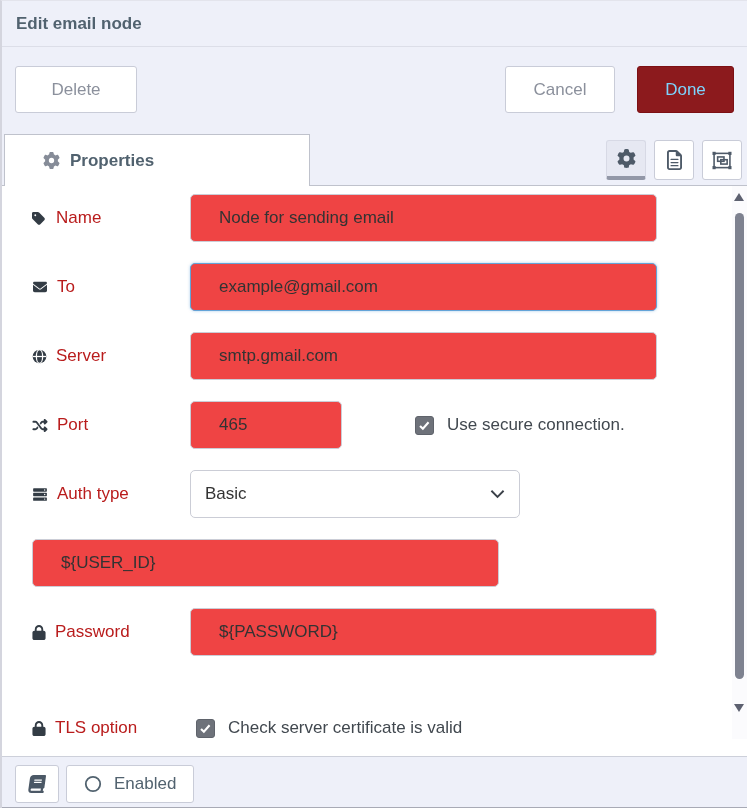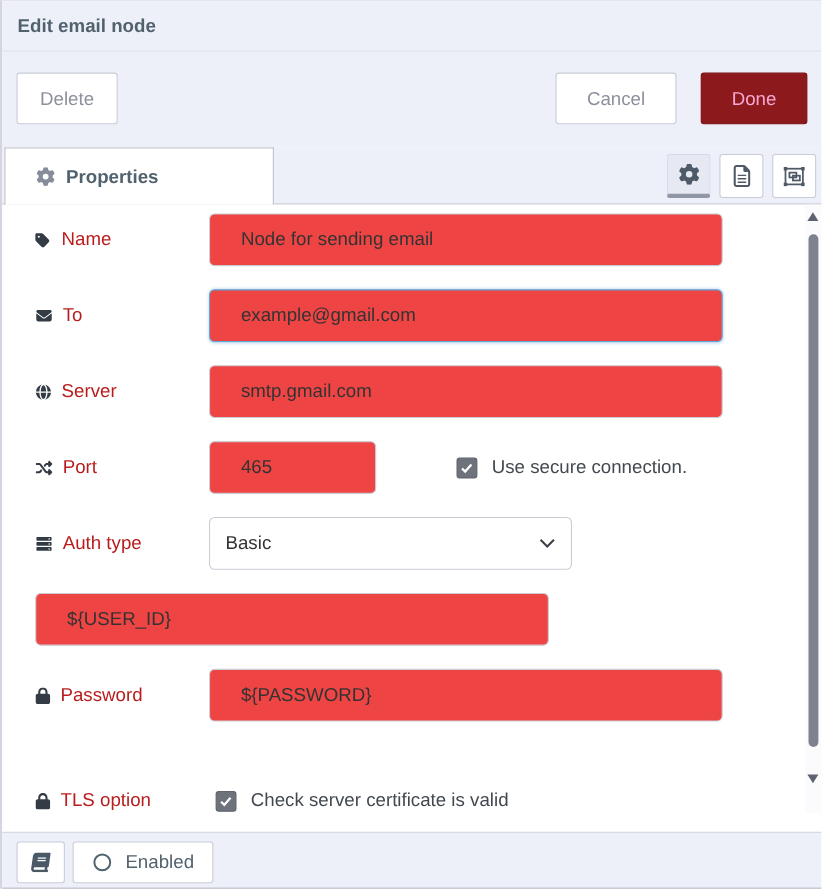--- a/index.html
+++ b/index.html
@@ -19,32 +19,32 @@
   .toolbar {
     height:87px; background:#eef0f9; display:flex; align-items:flex-start;
     padding:19px 13px 0 13px;
   }
   .btn {
     height:47px; background:#fff; border:1px solid #c9ccd8; border-radius:3px;
     font-size:17px; color:#8b909c; cursor:pointer;
     font-family:"Liberation Sans","DejaVu Sans",sans-serif;
     display:inline-flex; align-items:center; justify-content:center;
   }
-  .btn-delete { width:92px;text-align:right; }
+  .btn-delete { width:122px;text-align:right; }
   .btn-cancel { width:110px; margin-left:auto; }
-  .btn-done { width:97px; margin-left:22px; background:#8c1a1d; border-color:#7c1014; color:#f9a8d4; }
+  .btn-done { width:97px; margin-left:22px; background:#8c1a1d; border-color:#7c1014; color:#7dd3fc; }
   
   .tabbar { position:relative; height:52px; background:#eef0f9; }
   .tabbar::after {
     content:''; position:absolute; left:0; right:0; bottom:0; height:1px; background:#bfc2cc;
   }
   .tab {
-    position:absolute; left:2px; top:0; width:245px; height:52px; z-index:2;
+    position:absolute; left:2px; top:0; width:306px; height:52px; z-index:2;
     background:#fff; border:1px solid #bfc2cc; border-bottom:none;
-    display:flex; align-items:center; padding-left:28px; cursor:pointer;
+    display:flex; align-items:center; padding-left:38px; cursor:pointer;
   }
   .tab-label { font-size:17px; font-weight:bold; color:#51626f; margin-left:10px; }
   .tab-icon { color:#868c98; display:inline-flex; }
   .tab-buttons { position:absolute; top:6px; right:5px; display:flex; gap:8px; z-index:3; }
   .icon-btn {
     width:40px; height:40px; background:#fff; border:1px solid #c9ccd8; border-radius:3px;
     display:inline-flex; align-items:center; justify-content:center; color:#4e5a68; cursor:pointer;
   }
   .icon-btn.active {
     background:#e6e8f2; border-color:#d7d9e5; border-bottom:4px solid #9297a7;

